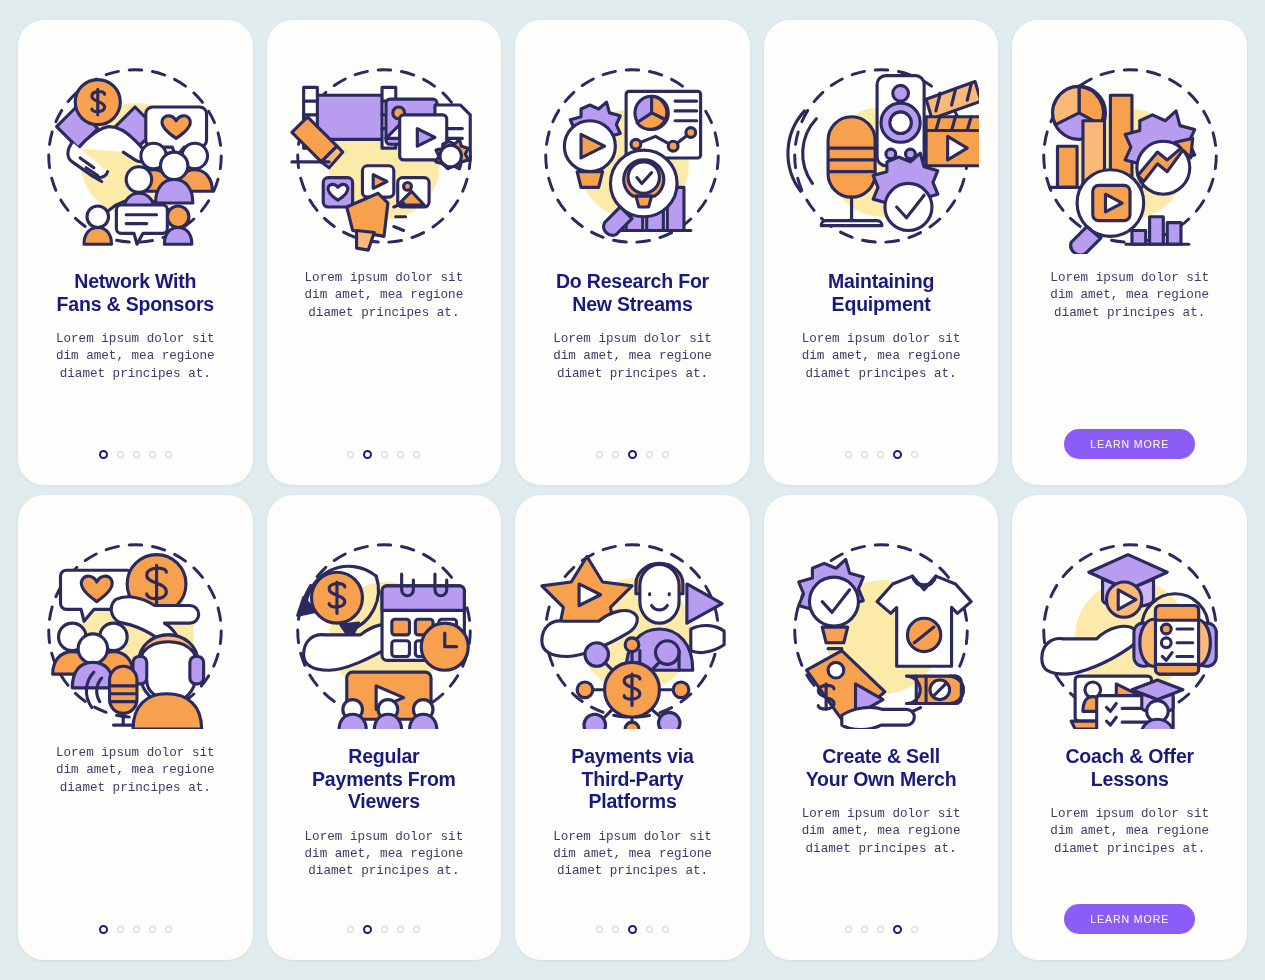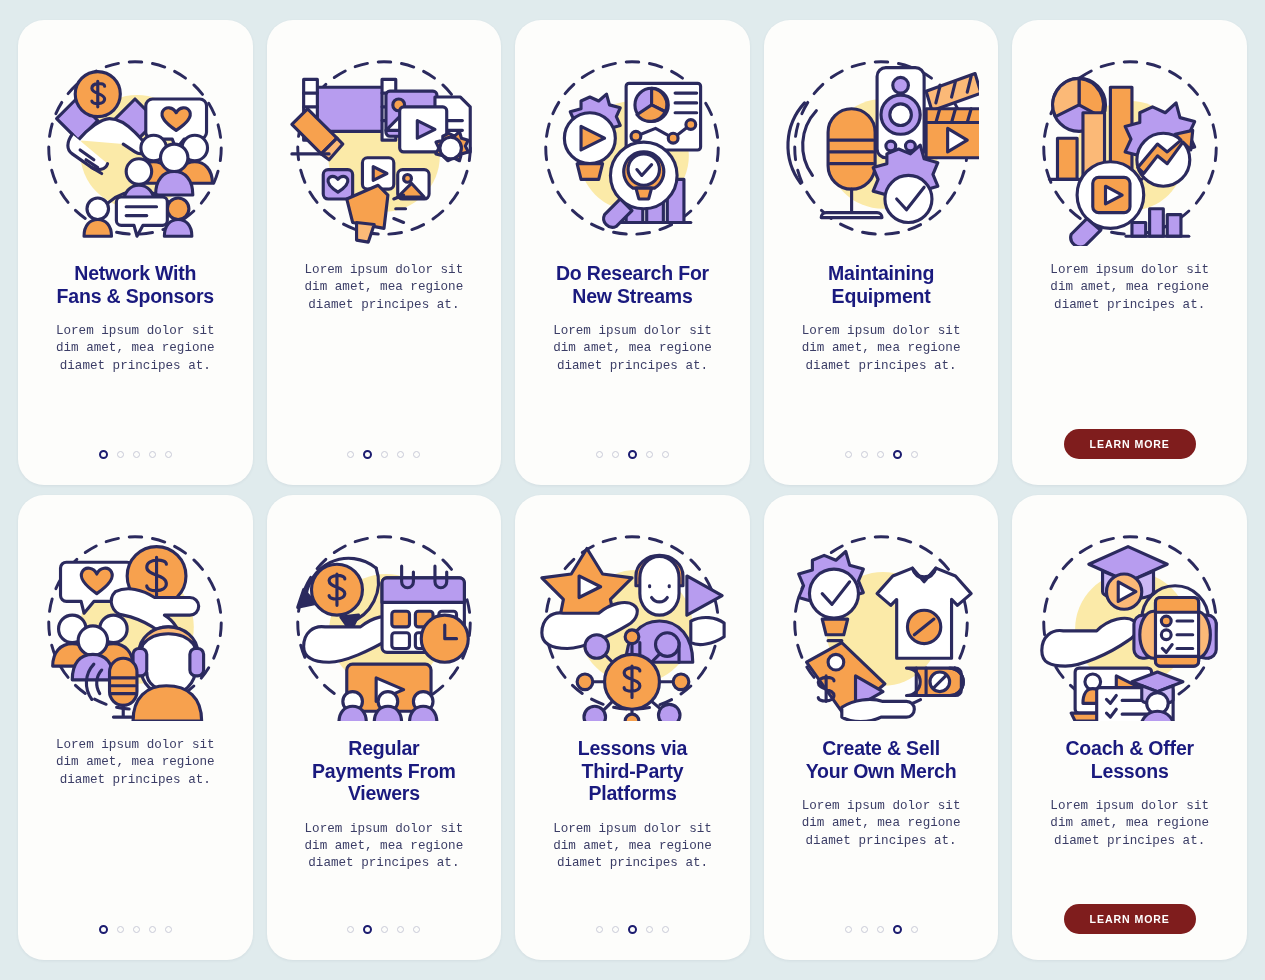--- a/index.html
+++ b/index.html
@@ -19,21 +19,21 @@
     padding:20px 18px;
     box-sizing:border-box;
   }
   .card{
     background:#fdfdfb;
     border-radius:26px;
     box-shadow:0 1px 3px rgba(40,50,90,.07);
     display:flex;
     flex-direction:column;
     align-items:center;
-    padding:18px 14px 16px;
+    padding:26px 14px 16px;
     box-sizing:border-box;
     position:relative;
   }
   .illus{
     width:196px;height:196px;
     margin-top:12px;
     flex:0 0 auto;
     display:block;
   }
   .title{
@@ -66,24 +66,24 @@
     width:7px;height:7px;border-radius:50%;
     border:1.6px solid #c9cbd8;
     box-sizing:border-box;
   }
   .dot.active{
     width:9px;height:9px;
     border:2.4px solid #1c1c70;
     background:#fdfdfb;
   }
   .learn{
-    background:#7f1d1d;
+    background:#8b5cf6;
     color:#ffffff;
     font-size:10.6px;
-    font-weight:bold;
+    font-weight:normal;
     letter-spacing:.9px;
     border:none;
     border-radius:20px;
     padding:9px 26px;
     margin-bottom:10px;
     cursor:pointer;
   }
   
   .ol{fill:none;stroke:#2b2a5e;stroke-width:3.2;stroke-linecap:round;stroke-linejoin:round;}
   .olf{stroke:#2b2a5e;stroke-width:3.2;stroke-linejoin:round;stroke-linecap:round;}
@@ -445,21 +445,21 @@
       <circle class="olf" fill="#b79cef" cx="64" cy="124" r="12"></circle>
       <circle class="olf" fill="#b79cef" cx="136" cy="122" r="12"></circle>
       <circle class="olf" fill="#f7a14e" cx="52" cy="160" r="8"></circle>
       <circle class="olf" fill="#f7a14e" cx="150" cy="160" r="8"></circle>
       <circle class="olf" fill="#b79cef" cx="62" cy="196" r="11"></circle>
       <circle class="olf" fill="#b79cef" cx="138" cy="194" r="11"></circle>
       <circle class="olf" fill="#f7a14e" cx="100" cy="114" r="7"></circle>
       <circle class="olf" fill="#f7a14e" cx="100" cy="200" r="7"></circle>
     </svg>
     <div class="title">
-      <span>Lessons via</span><br>
+      <span>Payments via</span><br>
       <span>Third-Party</span><br>
       <span>Platforms</span>
     </div>
     <div class="body-text">Lorem ipsum dolor sit dim amet, mea regione diamet principes at.</div>
     <div class="spacer"></div>
     <div class="dots">
       <span class="dot"></span>
       <span class="dot"></span>
       <span class="dot active"></span>
       <span class="dot"></span>

